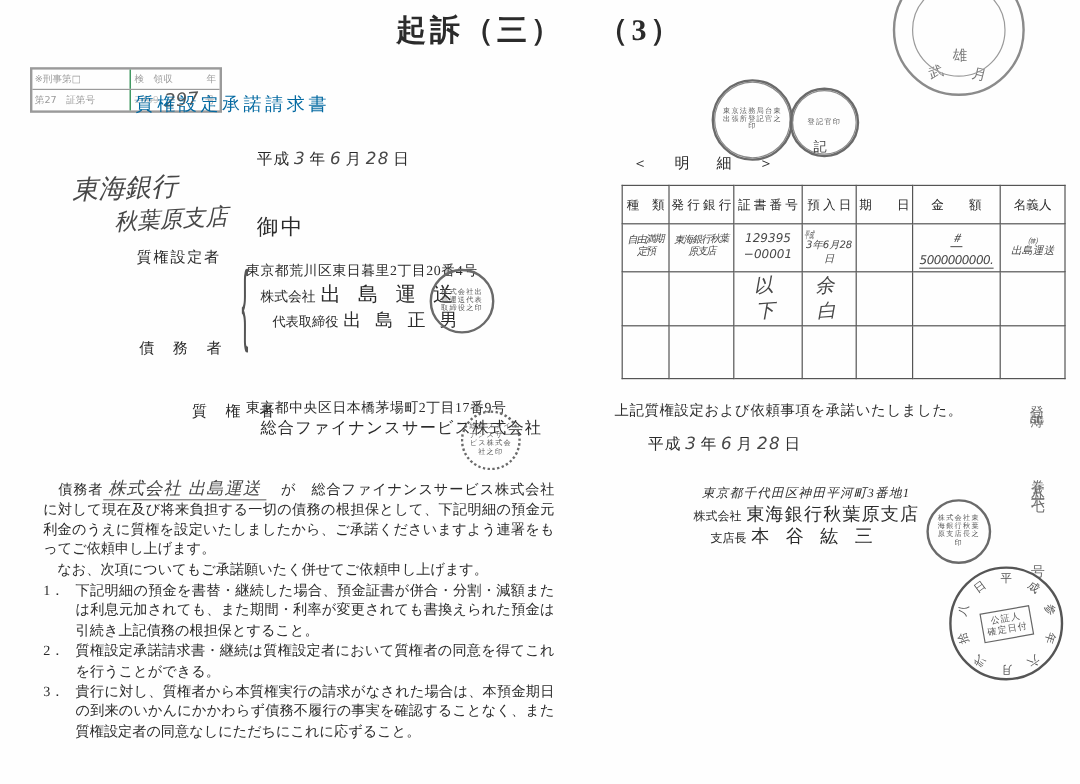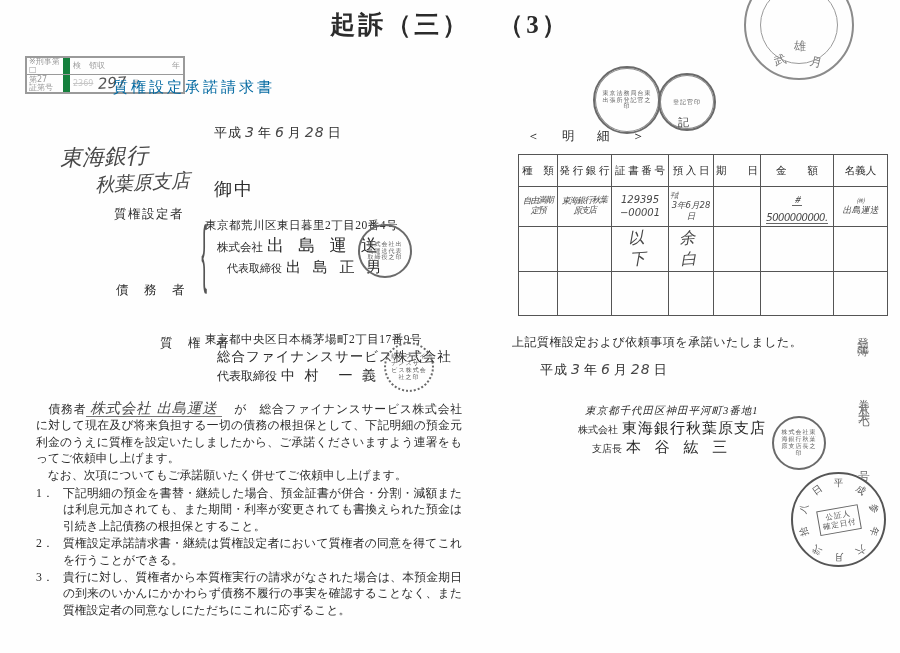--- a/index.html
+++ b/index.html
@@ -11,21 +11,21 @@
 
   
   .page-title{left:0;right:0;top:8px;text-align:center;font-size:25px;font-weight:bold;
               letter-spacing:3px;margin:0;}
 
   
   .receipt-stamp{left:25px;top:56px;width:160px;height:38px;border:2px solid #9a9a9a;
                  color:#9a9a9a;font-family:"DejaVu Sans",sans-serif;font-size:8px;line-height:1;}
   .rs-row{display:flex;align-items:center;height:50%;}
   .rs-row.top{border-bottom:1px solid #9a9a9a;}
-  .rs-c1{width:43px;padding-left:2px;border-right:7px solid #15803d;height:100%;display:flex;align-items:center;}
+  .rs-c1{width:82px;padding-left:2px;border-right:1px solid #15803d;height:100%;display:flex;align-items:center;}
   .rs-c{padding:0 3px;}
   .rs-num{font-size:15px;color:#555;margin:0 2px;transform:rotate(-4deg);display:inline-block;}
   .rs-faint{opacity:.55;text-decoration:line-through;}
 
   
   .doc-title{left:113px;top:78px;font-size:15px;letter-spacing:3px;color:#0369a1;}
   .date-line{font-size:13px;letter-spacing:1px;}
   .date1{left:214px;top:124px;}
   .date-line .hand{font-size:14px;padding:0 3px;}
   .addr-bank{left:60px;top:142px;font-size:22px;transform:rotate(-2deg);}
@@ -167,24 +167,20 @@
   </div>
   <div class="abs seal s1">
     <span>株式会社出島運送代表取締役之印</span>
   </div>
 
   <div class="abs debtor-label">債　務　者</div>
 
   <div class="abs creditor-label">質　権　者</div>
   <div class="abs cr-addr">東京都中央区日本橋茅場町2丁目17番9号</div>
   <div class="abs cr-co">総合ファイナンスサービス株式会社</div>
-  <div class="abs cr-rep">
-    <span class="rep-title">代表取締役</span>
-    <span class="rep-name">中 村　一 義</span>
-  </div>
   <div class="abs seal s2">
     <span>総合ファイナンスサービス株式会社之印</span>
   </div>
 
   <div class="abs lower-block">
     <div><span>　債務者</span><span class="hand body-hand">株式会社 出島運送</span><span>　が　総合ファイナンスサービス株式会社　に対して現在及び将来負担する一切の債務の根担保として、下記明細の預金元利金のうえに質権を設定いたしましたから、ご承諾くださいますよう連署をもってご依頼申し上げます。</span></div>
     <div>　なお、次項についてもご承諾願いたく併せてご依頼申し上げます。</div>
     <div class="list">
       <div class="li">
         <span class="li-num">1．</span>

